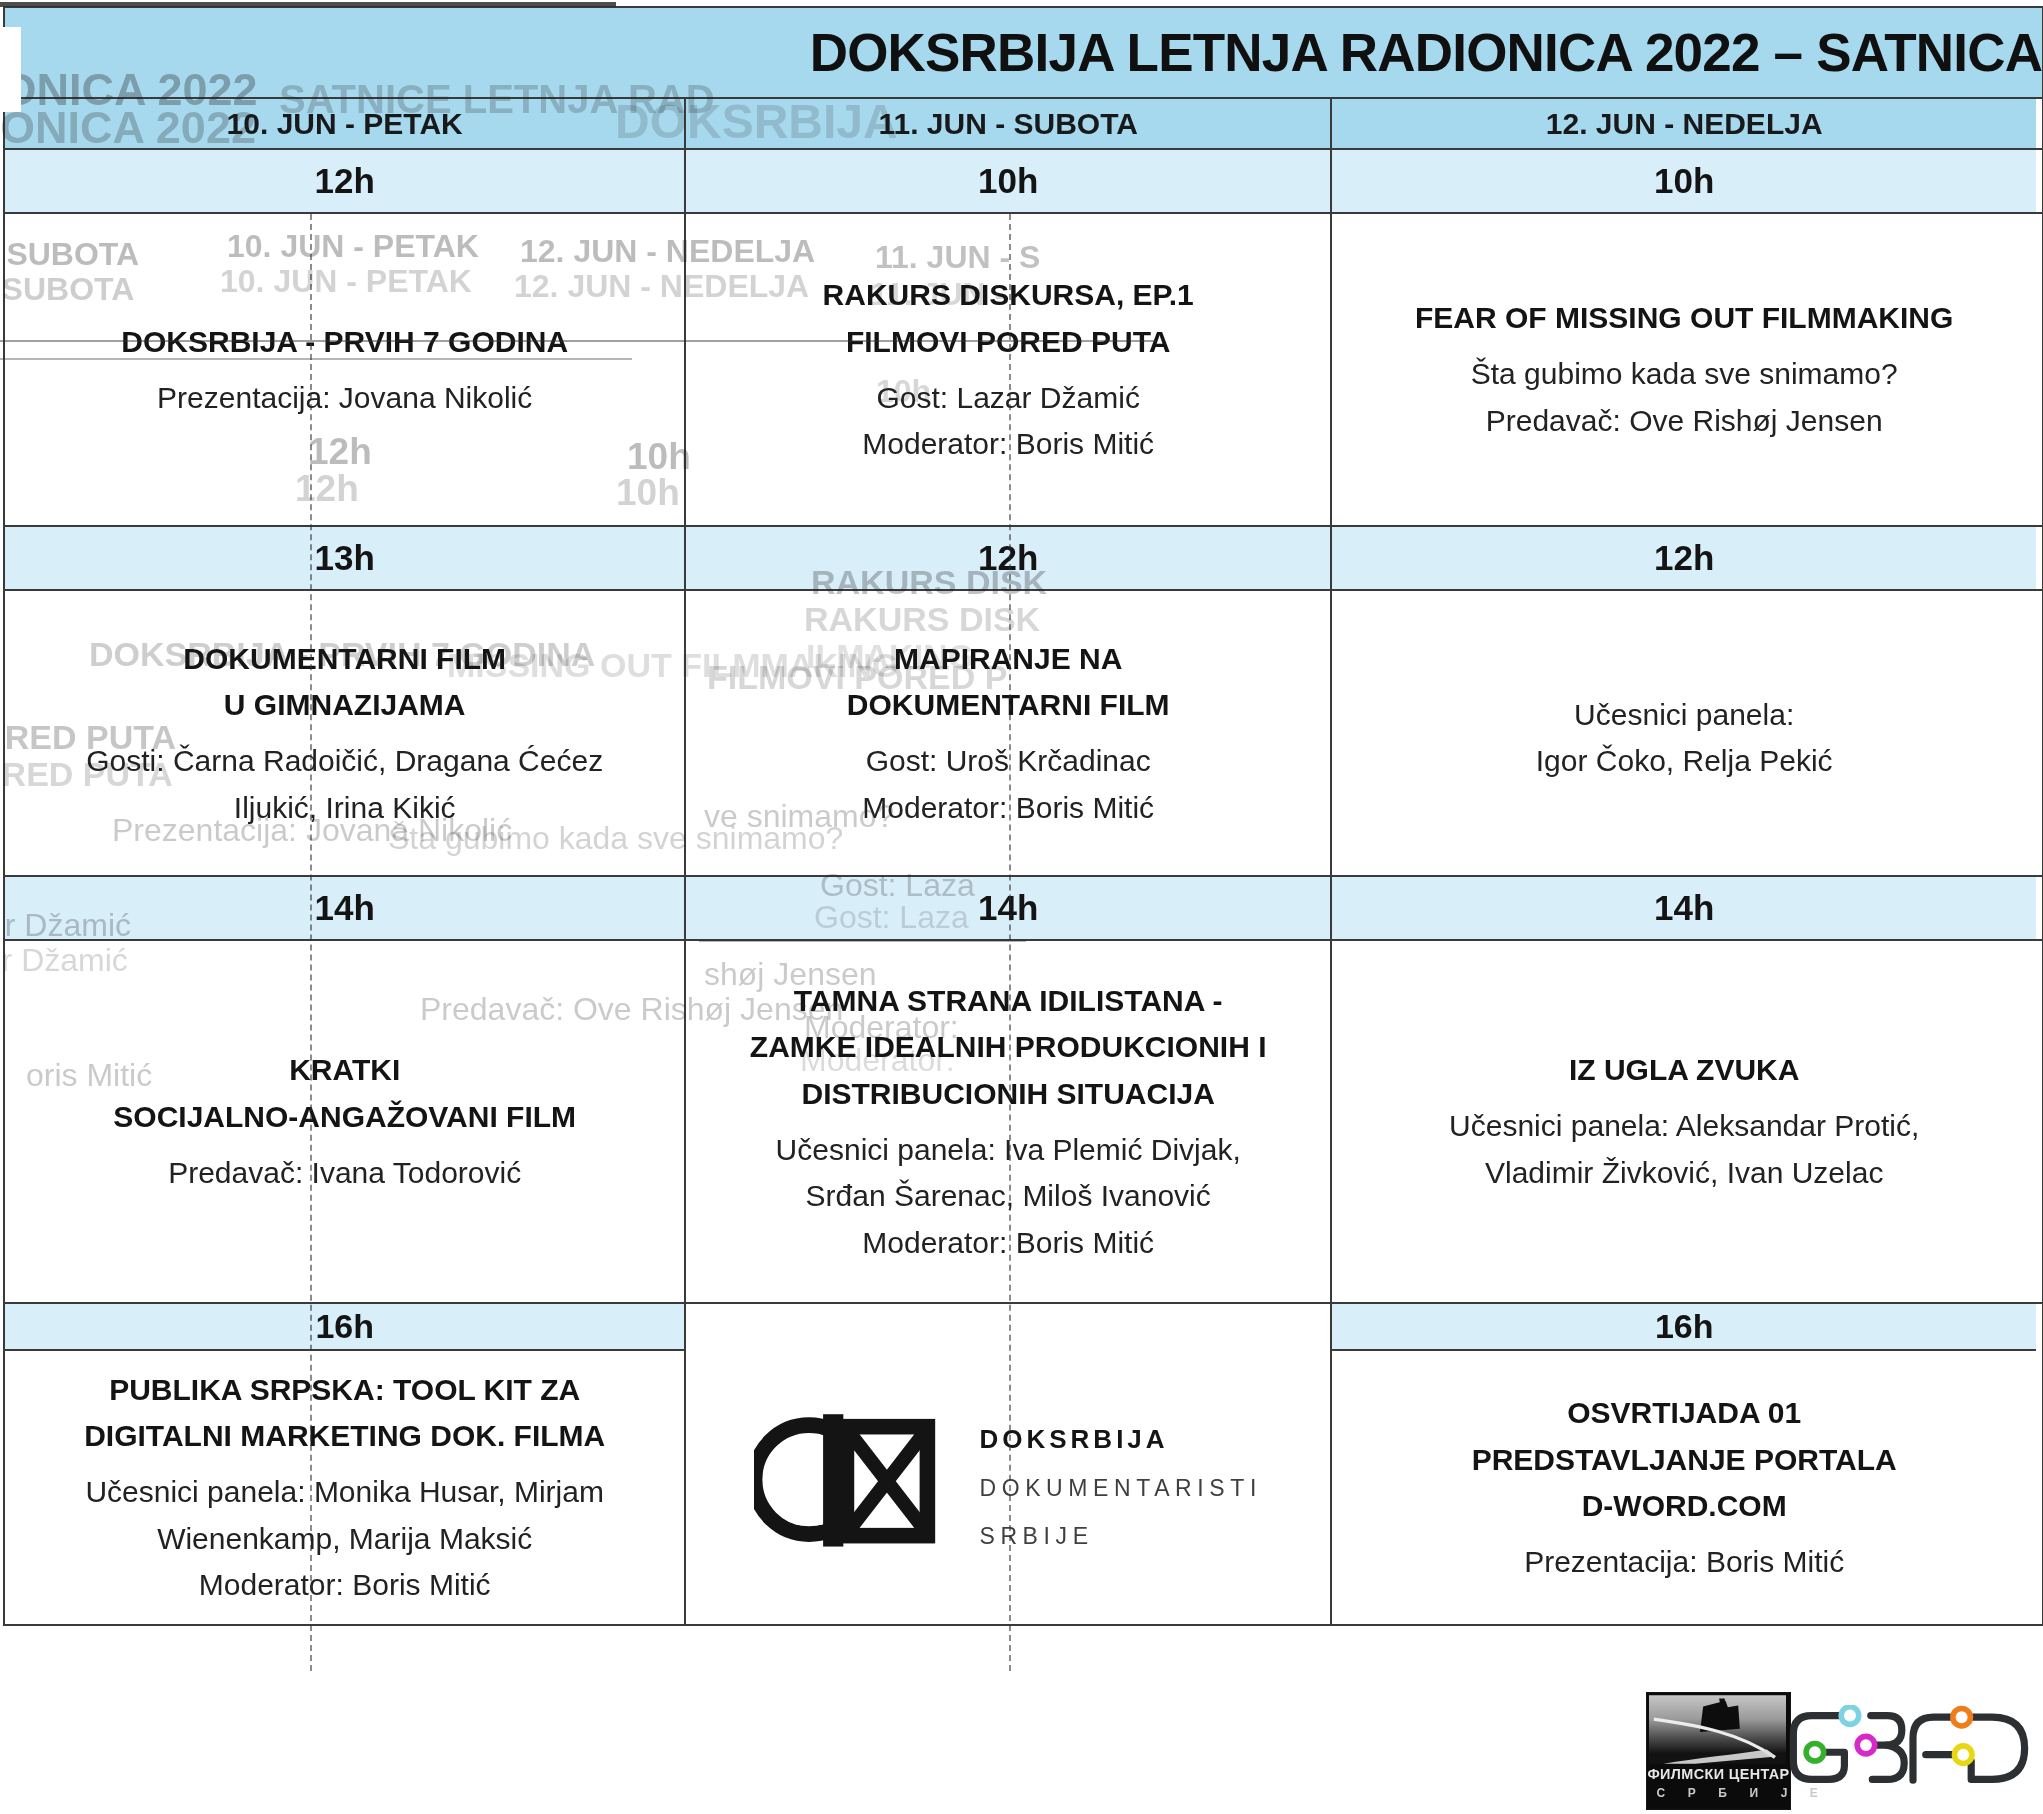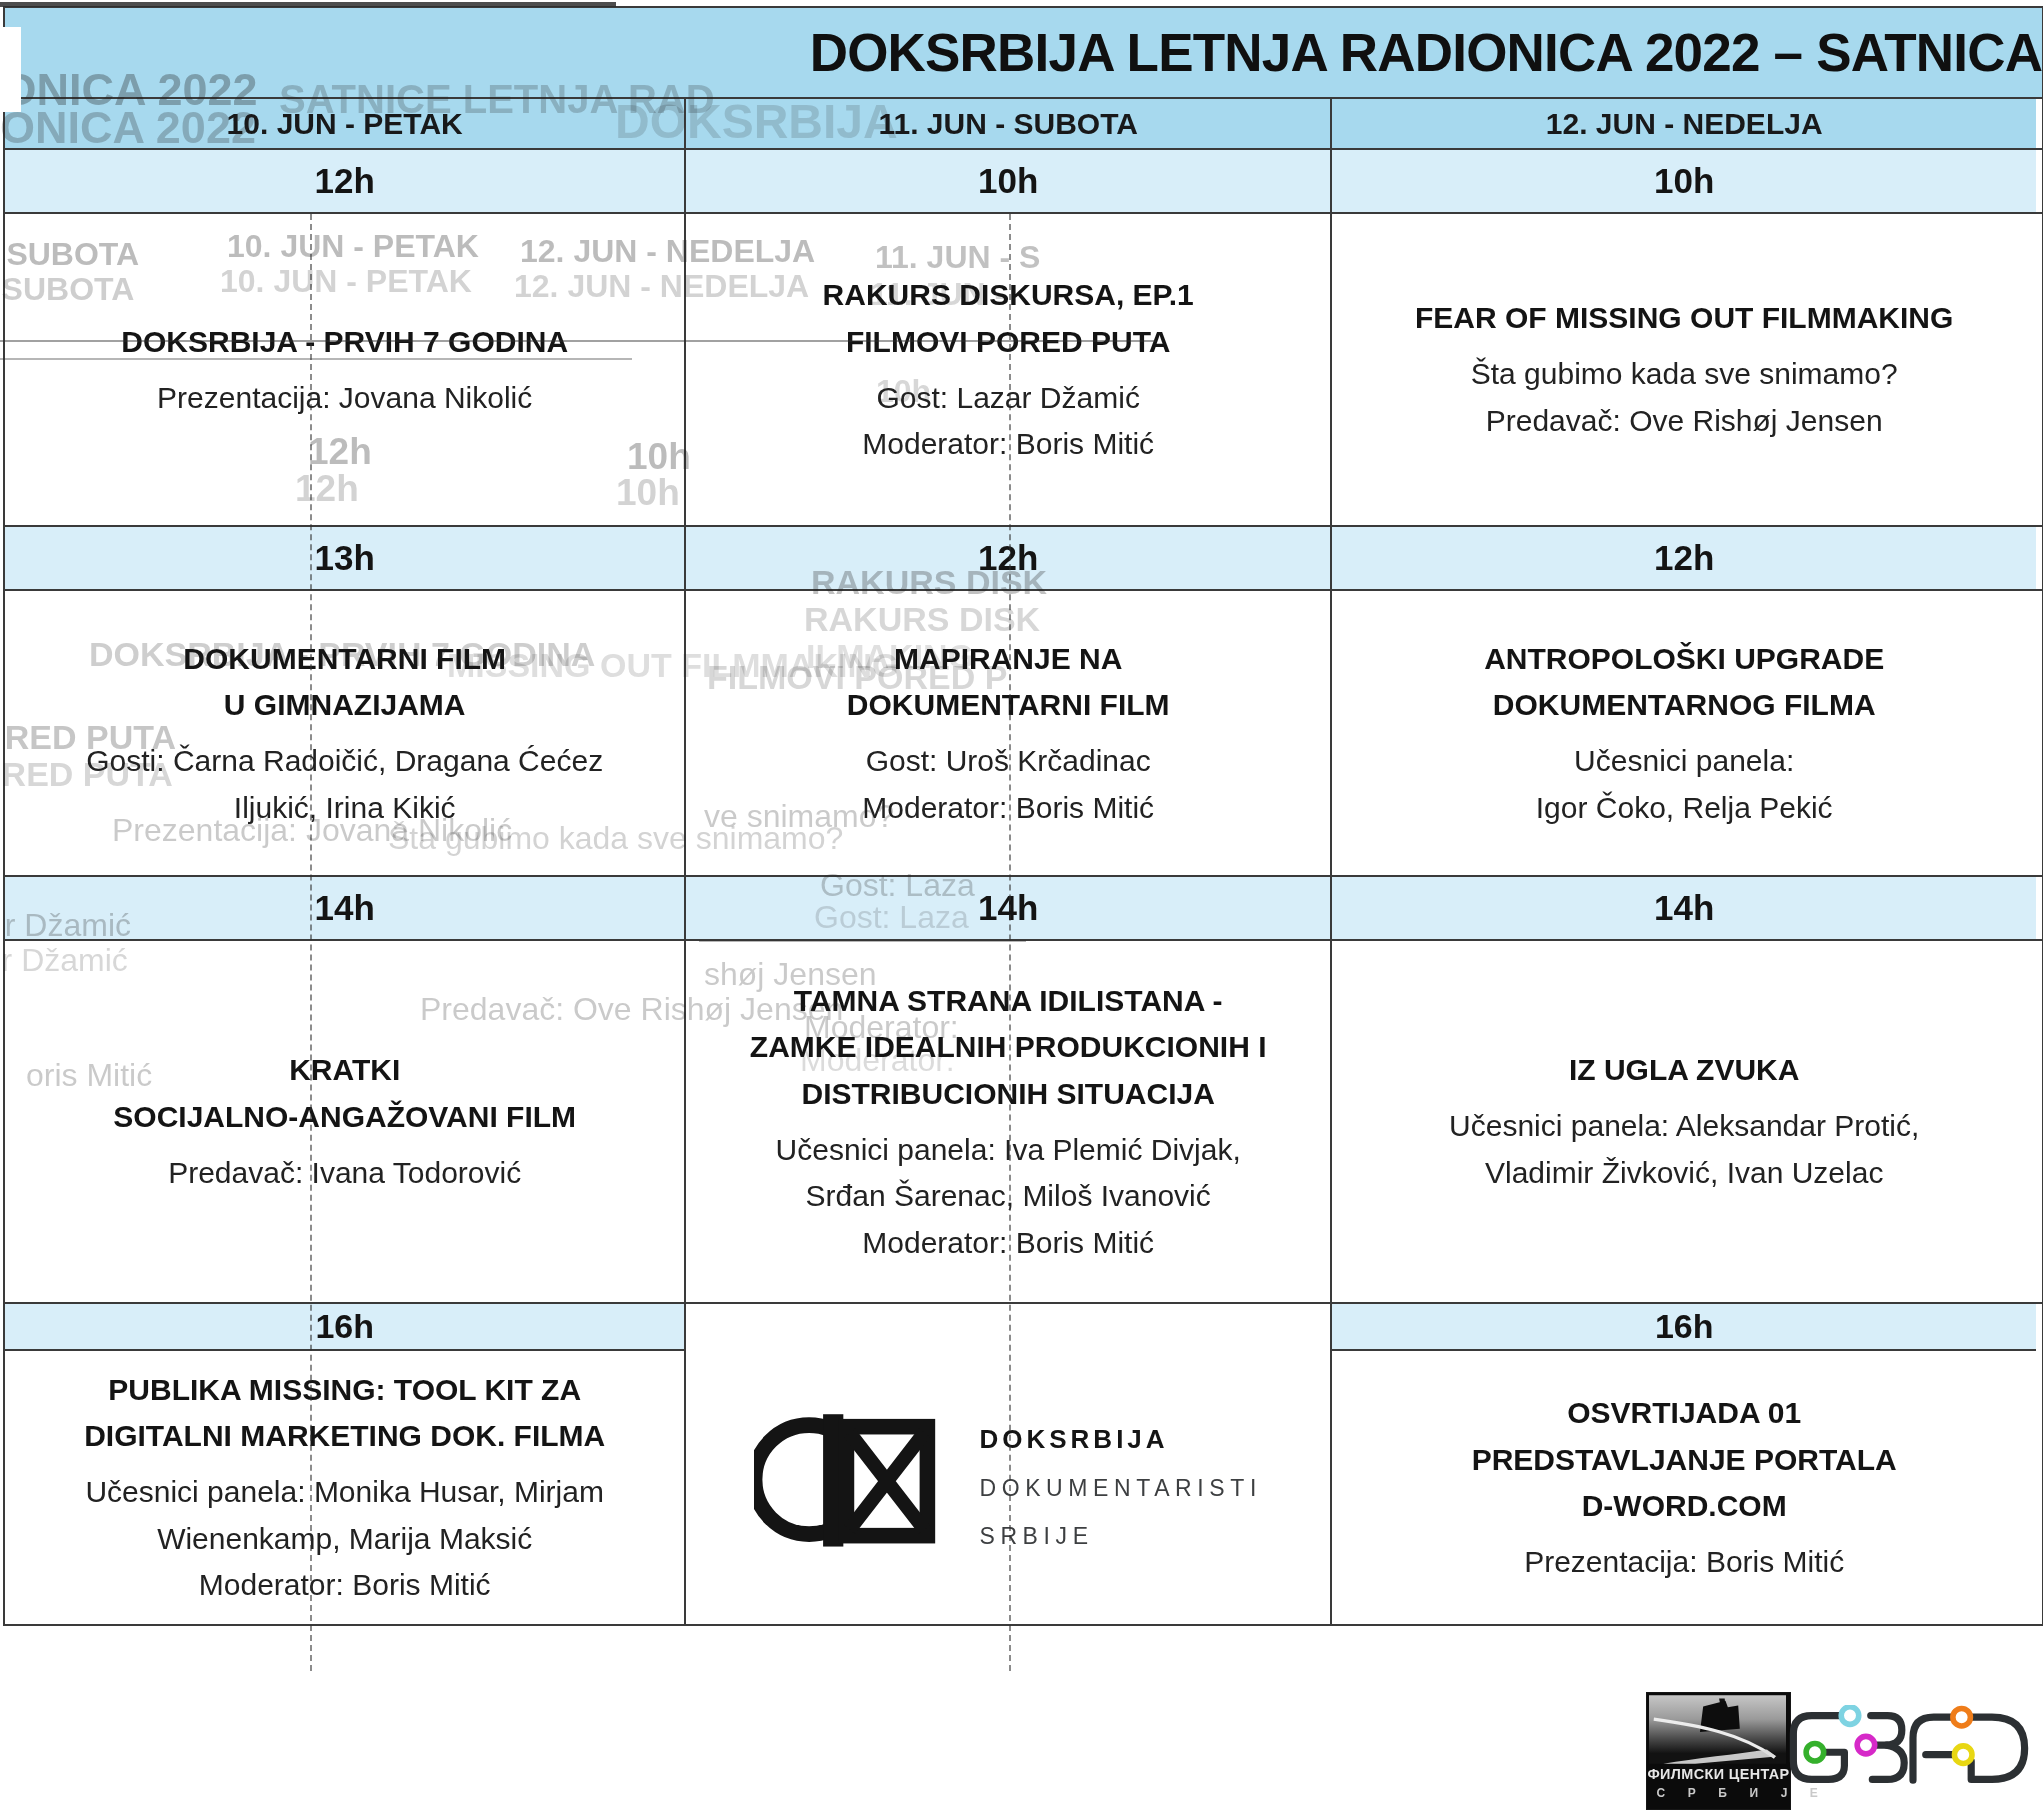--- a/index.html
+++ b/index.html
@@ -148,24 +148,20 @@
         <div class="heading">
             <div class="ln">MAPIRANJE NA</div>
             <div class="ln">DOKUMENTARNI FILM</div>
           </div>
         <div class="details">
             <div class="ln">Gost: Uroš Krčadinac</div>
             <div class="ln">Moderator: Boris Mitić</div>
           </div>
       </div>
       <div>
-        <div class="heading">
-            <div class="ln">ANTROPOLOŠKI UPGRADE</div>
-            <div class="ln">DOKUMENTARNOG FILMA</div>
-          </div>
         <div class="details">
             <div class="ln">Učesnici panela:</div>
             <div class="ln">Igor Čoko, Relja Pekić</div>
           </div>
       </div>
     </div>
 
     <div class="grid time-row">
       <div>14h</div>
       <div>14h</div>
@@ -205,21 +201,21 @@
     </div>
 
     <div class="grid time-row last">
       <div>16h</div>
       <div class="noband"></div>
       <div>16h</div>
     </div>
     <div class="grid content-row h4 no-top">
       <div class="banded-top">
         <div class="heading">
-            <div class="ln">PUBLIKA MISSING: TOOL KIT ZA</div>
+            <div class="ln">PUBLIKA SRPSKA: TOOL KIT ZA</div>
             <div class="ln">DIGITALNI MARKETING DOK. FILMA</div>
           </div>
         <div class="details">
             <div class="ln">Učesnici panela: Monika Husar, Mirjam</div>
             <div class="ln">Wienenkamp, Marija Maksić</div>
             <div class="ln">Moderator: Boris Mitić</div>
           </div>
       </div>
       <div>
         <div class="doklogo">

